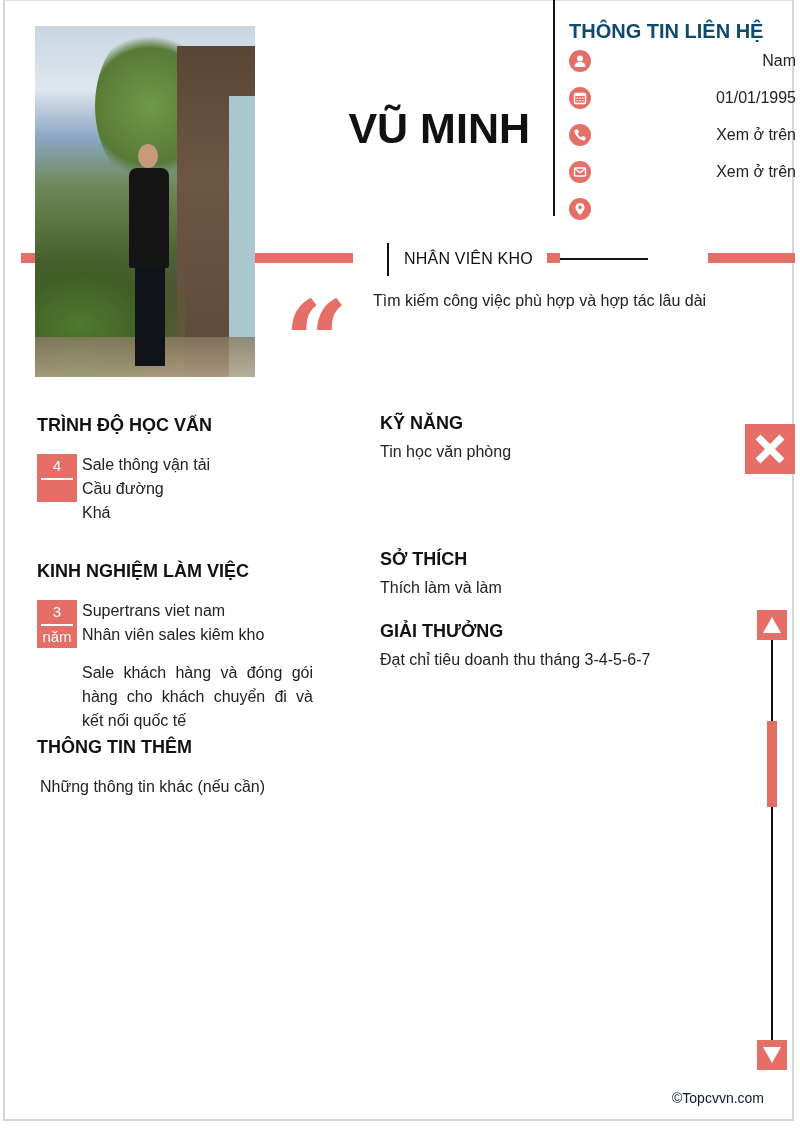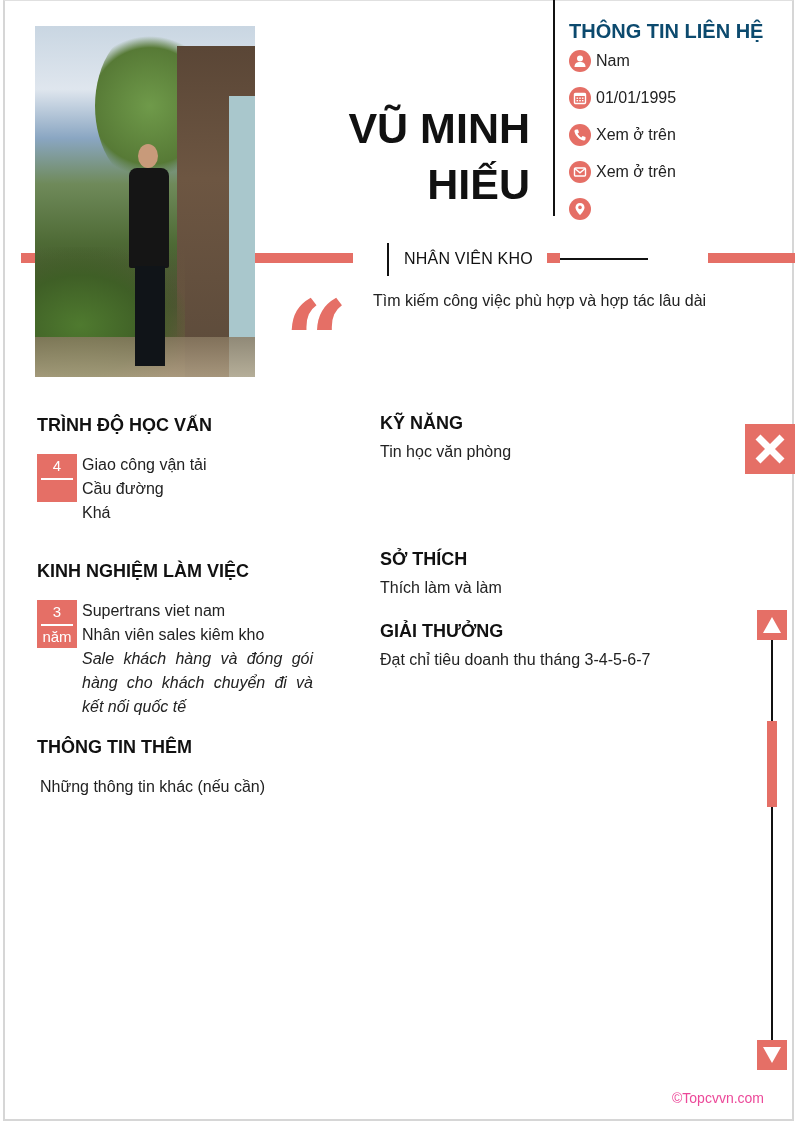--- a/index.html
+++ b/index.html
@@ -22,21 +22,21 @@
   .photo .plants { position: absolute; left: 0; bottom: 0; width: 150px; height: 130px;
            background: radial-gradient(ellipse at 30% 60%, #4f7a2f 0%, #3f5f26 45%, rgba(63,95,38,0) 75%),
                        linear-gradient(180deg, rgba(0,0,0,0) 0%, #6b5a40 100%); }
   .photo .deck { position: absolute; left: 0; bottom: 0; width: 220px; height: 40px; background: linear-gradient(180deg, #8a7a62, #b8a88c); opacity: .8; }
 
   .name { left: 290px; top: 100px; width: 240px; text-align: right; font-family: "Liberation Sans", sans-serif;
           font-weight: bold; font-size: 43px; line-height: 56px; color: #111; }
   .vline-top { left: 553px; top: 0; width: 1.5px; height: 216px; background: #111; }
 
   .contact-title { left: 569px; top: 20px; font-weight: bold; font-size: 20px; color: #0c4a6e; }
-  .contact-row { left: 569px; display: flex; align-items: flex-start; font-size: 16px; color: #222; line-height: 24px; }
+  .contact-row { left: 569px; display: flex; align-items: flex-start; font-size: 16px; color: #222; line-height: 24px; text-align: right; }
   .contact-row .ic { width: 22px; height: 22px; border-radius: 50%; background: #e56f66; margin-right: 5px; flex: 0 0 22px;
                      display: flex; align-items: center; justify-content: center; margin-top: 1px; }
   .contact-row .txt { width: 200px; }
 
   .job-vline { left: 387px; top: 243px; width: 1.5px; height: 33px; background: #111; }
   .job-title { left: 404px; top: 250px; font-size: 16px; color: #111; letter-spacing: 0.2px; }
   .job-line { left: 560px; top: 258px; width: 88px; height: 1.5px; background: #111; }
 
   .quote-mark { left: 284px; top: 286px; font-family: "DejaVu Serif", "Liberation Serif", serif; font-size: 112px; line-height: 112px; color: #e56f66; font-weight: bold; }
   .objective { left: 373px; top: 292px; font-size: 16px; color: #222; }
@@ -47,21 +47,21 @@
   .badge { width: 40px; background: #e56f66; color: #fff; font-size: 15px; text-align: center; }
   .badge .top { height: 24px; line-height: 24px; border-bottom: 2px solid #fff; margin: 0 4px; }
   .badge .bottom { height: 22px; line-height: 22px; }
 
   .exp-desc { left: 82px; width: 231px; text-align: justify; }
 
   .close-btn { left: 745px; top: 424px; width: 50px; height: 50px; display: flex; align-items: center; justify-content: center; }
   .arrow-btn { width: 30px; height: 30px; display: flex; align-items: center; justify-content: center; }
   .track { left: 771px; width: 2px; background: #111; }
   .thumb { left: 767px; top: 721px; width: 10px; height: 86px; }
-  .footer { left: 672px; top: 1090px; font-size: 14px; color: #ec4899; }
+  .footer { left: 672px; top: 1090px; font-size: 14px; color: #0f172a; }
 </style>
 </head>
 <body>
 
 <div class="page"></div>
 
 <div class="abs coral" style="left:21px; top:253px; width:332px; height:10px;"></div>
 <div class="abs coral" style="left:547px; top:253px; width:13px; height:10px;"></div>
 <div class="abs coral" style="left:708px; top:253px; width:87px; height:10px;"></div>
 
@@ -71,21 +71,20 @@
   <div class="door"></div>
   <div class="plants"></div>
   <div class="deck"></div>
   <div class="person-body"></div>
   <div class="person-legs"></div>
   <div class="person-head"></div>
 </div>
 
 <div class="abs name">
   <div>VŨ MINH</div>
-  <div>HIẾU</div>
 </div>
 <div class="abs vline-top"></div>
 
 <div class="abs contact-title">THÔNG TIN LIÊN HỆ</div>
 
 <div class="abs contact-row" style="top:49px;">
   <span class="ic">
     <svg width="14" height="14" viewBox="0 0 14 14">
         <circle cx="7" cy="4.5" r="3" fill="#fff"></circle>
         <path d="M1.5 13 C1.5 9 4 8 7 8 C10 8 12.5 9 12.5 13 Z" fill="#fff"></path>
@@ -140,33 +139,33 @@
 
 <div class="abs quote-mark">“</div>
 <div class="abs objective">Tìm kiếm công việc phù hợp và hợp tác lâu dài</div>
 
 <div class="abs sec-title" style="left:37px; top:415px;">TRÌNH ĐỘ HỌC VẤN</div>
 <div class="abs badge" style="left:37px; top:454px;">
   <div class="top">4</div>
   <div class="bottom"></div>
 </div>
 <div class="abs body-text" style="left:82px; top:453px;">
-  <div>Giao công vận tải</div>
+  <div>Sale thông vận tải</div>
   <div>Cầu đường</div>
   <div>Khá</div>
 </div>
 
 <div class="abs sec-title" style="left:37px; top:561px;">KINH NGHIỆM LÀM VIỆC</div>
 <div class="abs badge" style="left:37px; top:600px;">
   <div class="top">3</div>
   <div class="bottom">năm</div>
 </div>
 <div class="abs body-text" style="left:82px; top:599px;">Supertrans viet nam</div>
 <div class="abs body-text" style="left:82px; top:623px;">Nhân viên sales kiêm kho</div>
-<div class="abs body-text exp-desc" style="top:647px;font-style:italic;">Sale khách hàng và đóng gói hàng cho khách chuyển đi và kết nối quốc tế</div>
+<div class="abs body-text exp-desc" style="top:661px;">Sale khách hàng và đóng gói hàng cho khách chuyển đi và kết nối quốc tế</div>
 
 <div class="abs sec-title" style="left:37px; top:737px;">THÔNG TIN THÊM</div>
 <div class="abs body-text" style="left:40px; top:775px;">Những thông tin khác (nếu cần)</div>
 
 <div class="abs sec-title" style="left:380px; top:413px;">KỸ NĂNG</div>
 <div class="abs body-text" style="left:380px; top:440px;">
   <div>Tin học văn phòng</div>
 </div>
 
 <div class="abs sec-title" style="left:380px; top:549px;">SỞ THÍCH</div>

